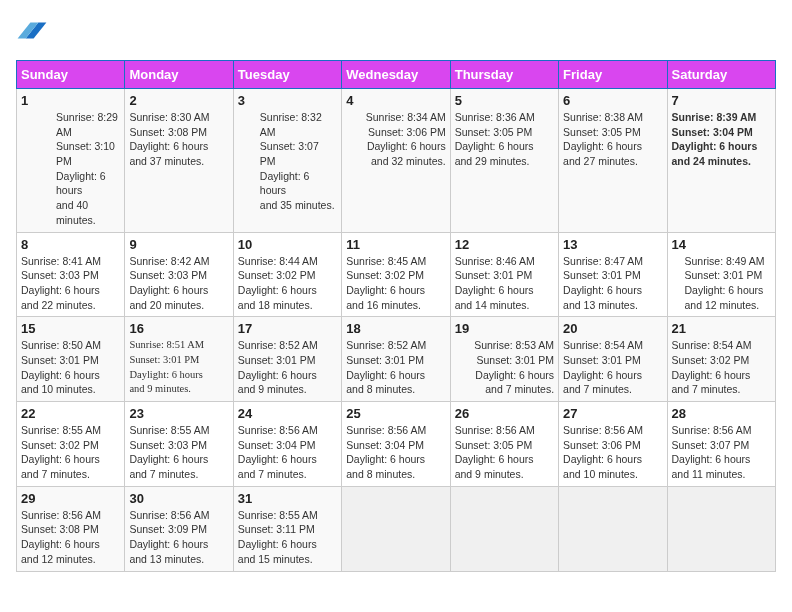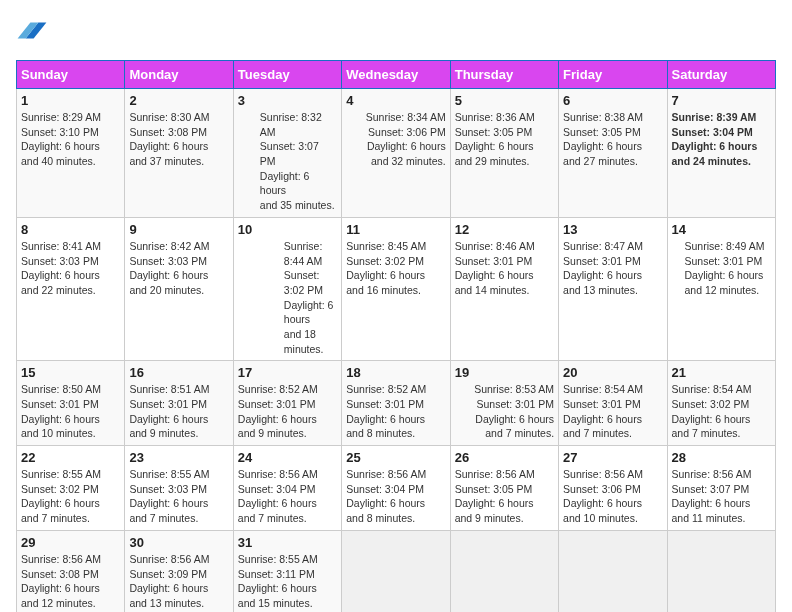--- a/index.html
+++ b/index.html
@@ -126,21 +126,21 @@
         <th>Wednesday</th>
         <th>Thursday</th>
         <th>Friday</th>
         <th>Saturday</th>
       </tr>
   </thead>
   <tbody id="calendar-body">
       <tr>
         <td>
           <span class="day-num">1</span>
-          <div class="day-info" style="white-space: pre-line;">Sunrise: 8:29 AM
+          <div class="day-info" style="white-space: pre-line; margin-left: 35px;">Sunrise: 8:29 AM
 Sunset: 3:10 PM
 Daylight: 6 hours
 and 40 minutes.</div>
         </td>
         <td>
           <span class="day-num">2</span>
           <div class="day-info" style="white-space: pre-line;">Sunrise: 8:30 AM
 Sunset: 3:08 PM
 Daylight: 6 hours
 and 37 minutes.</div>
@@ -191,21 +191,21 @@
         </td>
         <td>
           <span class="day-num">9</span>
           <div class="day-info" style="white-space: pre-line;">Sunrise: 8:42 AM
 Sunset: 3:03 PM
 Daylight: 6 hours
 and 20 minutes.</div>
         </td>
         <td>
           <span class="day-num">10</span>
-          <div class="day-info" style="white-space: pre-line; margin-left: 46px;">Sunrise: 8:44 AM
+          <div class="day-info" style="white-space: pre-line;">Sunrise: 8:44 AM
 Sunset: 3:02 PM
 Daylight: 6 hours
 and 18 minutes.</div>
         </td>
         <td>
           <span class="day-num">11</span>
           <div class="day-info" style="white-space: pre-line;">Sunrise: 8:45 AM
 Sunset: 3:02 PM
 Daylight: 6 hours
 and 16 minutes.</div>
@@ -235,21 +235,21 @@
       <tr>
         <td>
           <span class="day-num">15</span>
           <div class="day-info" style="white-space: pre-line;">Sunrise: 8:50 AM
 Sunset: 3:01 PM
 Daylight: 6 hours
 and 10 minutes.</div>
         </td>
         <td>
           <span class="day-num">16</span>
-          <div class="day-info" style="white-space: pre-line;">Sunrise: 8:51 AM
+          <div class="day-info" style="white-space: pre-line; font-family: Liberation Serif, serif;">Sunrise: 8:51 AM
 Sunset: 3:01 PM
 Daylight: 6 hours
 and 9 minutes.</div>
         </td>
         <td>
           <span class="day-num">17</span>
           <div class="day-info" style="white-space: pre-line;">Sunrise: 8:52 AM
 Sunset: 3:01 PM
 Daylight: 6 hours
 and 9 minutes.</div>

